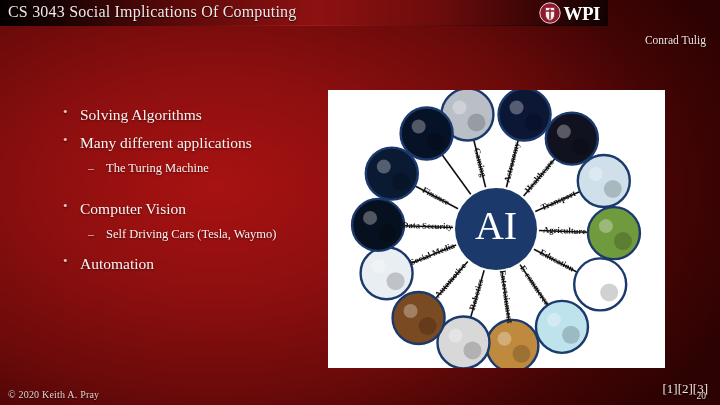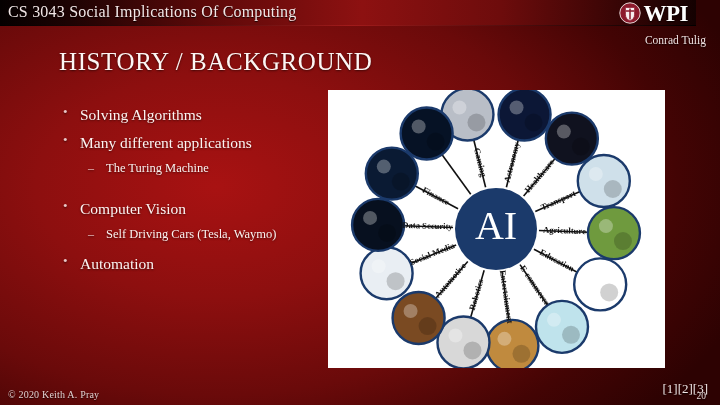--- a/index.html
+++ b/index.html
@@ -8,40 +8,40 @@
     font-family:"Liberation Serif", serif;
     background:#4a0606;
   }
   .slide{
     position:relative;width:720px;height:405px;overflow:hidden;
     background:
       radial-gradient(ellipse 78% 86% at 30% 46%, #a81212 0%, #8d0f0f 32%, #6a0a0a 60%, #430404 82%, #2d0202 100%);
   }
   
   .header-bar{
-    position:absolute;left:0;top:0;width:696px;height:26px;
+    position:absolute;left:0;top:0;width:608px;height:26px;
     background:linear-gradient(90deg,#050000 0%, #1d0303 10%, #5e0909 30%, #8d1111 52%, #6d0c0c 72%, #3a0505 88%, #140101 100%);
   }
   .header-bar:after{
     content:"";position:absolute;left:0;bottom:0;width:100%;height:1px;
     background:linear-gradient(90deg,rgba(0,0,0,.9),rgba(190,40,40,.45),rgba(0,0,0,.9));
   }
   .course-title{
     position:absolute;left:8px;top:3px;
     font-size:16px;color:#f3e6e6;letter-spacing:.2px;
     text-shadow:0 1px 1px rgba(0,0,0,.85);
     white-space:nowrap;
   }
   .wpi-logo{
     position:absolute;right:8px;top:1px;height:24px;
     display:flex;align-items:center;gap:3px;
   }
   .wpi-crest{display:block;}
   .wpi-text{
-    font-size:23px;color:#ffffff;font-weight:bold;letter-spacing:-.5px;
+    font-size:19px;color:#ffffff;font-weight:bold;letter-spacing:-.5px;
     line-height:19px;text-shadow:0 1px 1px rgba(0,0,0,.7);
   }
   
   .author{
     position:absolute;right:14px;top:34px;
     font-size:11.5px;color:#f0e2e2;
     text-shadow:0 1px 1px rgba(0,0,0,.7);
   }
   
   .slide-title{
@@ -113,21 +113,20 @@
         <path d="M6.4 5.4 H15.6 V12.2 Q15.6 17.1 11 18.9 Q6.4 17.1 6.4 12.2 Z" fill="#ffffff" opacity="0.93"></path>
         <path d="M6.4 5.4 H15.6 V12.2 Q15.6 17.1 11 18.9 Q6.4 17.1 6.4 12.2 Z" fill="none" stroke="#8d1b2d" stroke-width="0.8"></path>
         <path d="M11 6.6 V17.4 M6.9 9.1 H15.1" stroke="#8d1b2d" stroke-width="1.5"></path>
       </svg>
       <span class="wpi-text">WPI</span>
     </div>
   </div>
 
   <div class="author">Conrad Tulig</div>
 
-  <div class="slide-title">HISTORY / BACKGROUND</div>
 
   <div class="bullets">
     <div class="b1">Solving Algorithms</div>
     <div class="b1">Many different applications</div>
     <div class="b2">The Turing Machine</div>
     <div class="b1">Computer Vision</div>
     <div class="b2 gap">Self Driving Cars (Tesla, Waymo)</div>
     <div class="b1">Automation</div>
   </div>
 

